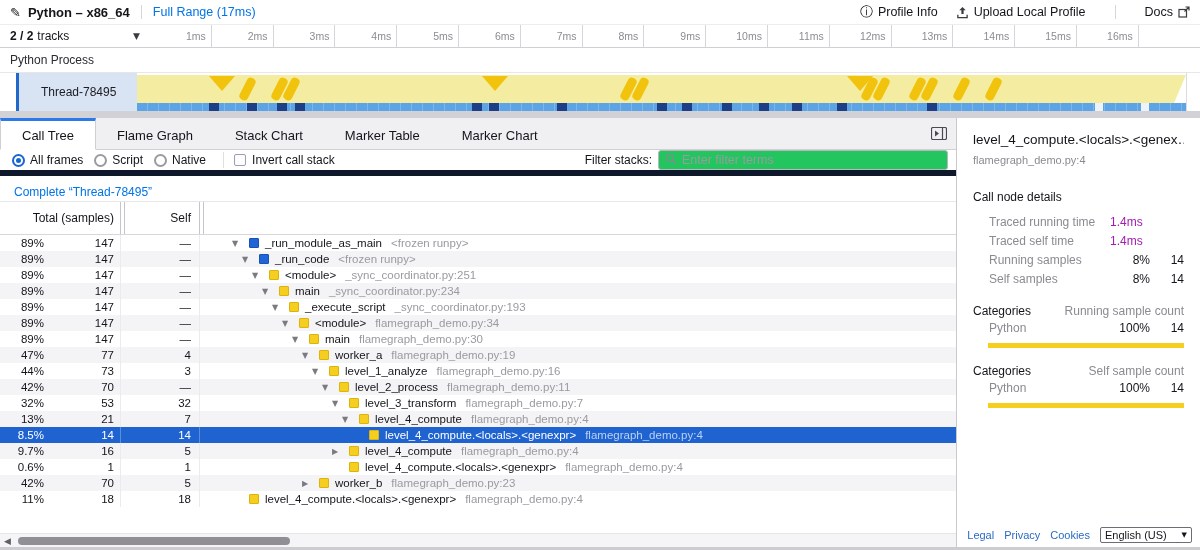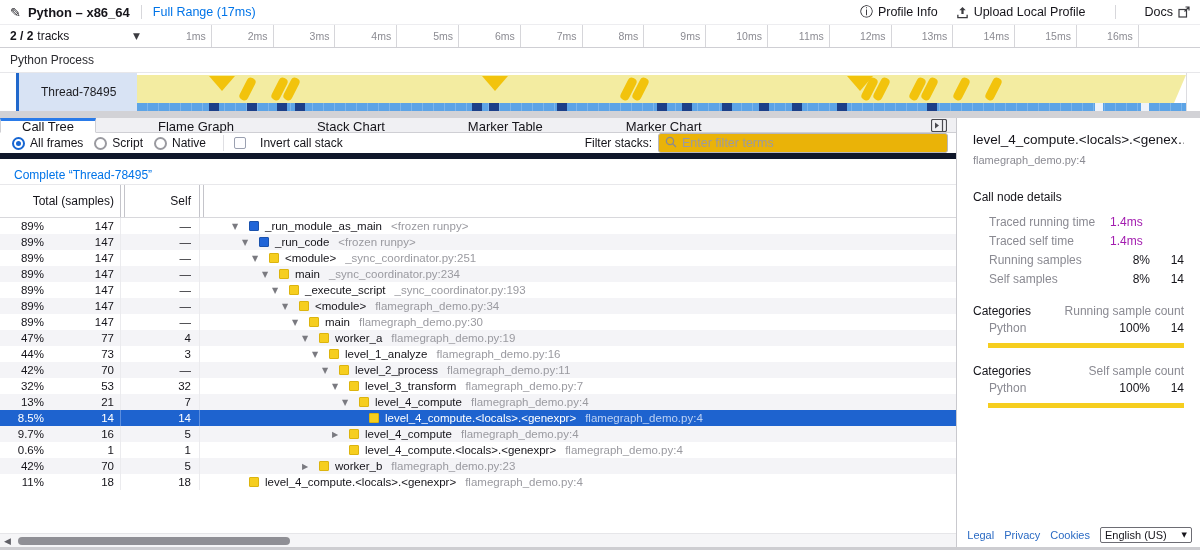--- a/index.html
+++ b/index.html
@@ -47,43 +47,43 @@
   .mk.tri { top:1px; width:26px; height:15px; clip-path:polygon(0 0,100% 0,50% 100%); }
   .mk.bar { top:2px; width:9px; height:24px; border-radius:4px; transform:rotate(27deg); }
   .seg { position:absolute; top:0; bottom:0; width:10px; }
 
   .gray-strip { height:7px; background:#d2d2d6; flex:none; }
 
   
   .main-split { flex:1; display:flex; min-height:0; }
   .pane { flex:1; min-width:0; display:flex; flex-direction:column; background:#fff; }
 
-  .tabbar { height:15px; flex:none; background:#f0f0f3; border-bottom:1px solid #cfcfd4;
-    display:flex; align-items:stretch;gap:41px; }
+  .tabbar { height:32px; flex:none; background:#f0f0f3; border-bottom:1px solid #cfcfd4;
+    display:flex; align-items:stretch; }
   .tab { display:flex; align-items:center; padding:0 21px; font-size:13px; cursor:pointer;
     border-top:3px solid transparent; color:#15141a; }
   .tab.active { background:#fff; border:1px solid #cfcfd4; border-top:3px solid #2a7be9;
     border-bottom:1px solid #fff; margin-bottom:-1px; }
   .panel-toggle { margin-left:auto; margin-right:9px; align-self:center; cursor:pointer; display:flex; }
 
   .controls { height:26px; flex:none; display:flex; align-items:center; padding:0 8px;
     background:#fff; border-bottom:6px solid #0f172a; font-size:12px; }
   .radio-opt { display:flex; align-items:center; margin:0 7px 0 4px; cursor:pointer; gap:5px; }
   .radio { width:13px; height:13px; border-radius:50%; border:2px solid #9a9aa0; background:#fff;
     position:relative; flex:none; }
   .radio.sel { border-color:#1766d2; }
   .radio.sel::after { content:""; position:absolute; left:2px; top:2px; width:5px; height:5px;
     border-radius:50%; background:#1766d2; }
   .vdiv { width:1px; height:16px; background:#dfdfe3; margin:0 10px; }
   .chk { width:12px; height:12px; border:1.5px solid #9aa0b0; border-radius:2px; background:#fdfdfe;
     margin-right:6px; flex:none; }
-  .chk-opt { display:flex; align-items:center; cursor:pointer;gap:8px; }
+  .chk-opt { display:flex; align-items:center; cursor:pointer; }
   .filter-group { margin-left:auto; display:flex; align-items:center; gap:6px; padding-right:0; }
   .filter-input { width:290px; height:20px; border:1px solid #b7b7bd; border-radius:3px;
-    display:flex; align-items:center; padding:0 6px; gap:5px; background:#eab308; }
+    display:flex; align-items:center; padding:0 6px; gap:5px; background:#22c55e; }
   .filter-input input { border:none; outline:none; flex:1; font-size:12.5px;
     font-family:"Liberation Sans",sans-serif; color:#15141a; background:transparent; }
   .filter-input input::placeholder { color:#9a9aa2; }
 
   .breadcrumb-row { height:25px; flex:none; display:flex; align-items:center; padding-left:14px; }
   .breadcrumb-row .link { font-size:12px;margin-top:7px; }
 
   
   .thead { height:34px; flex:none; display:flex; align-items:center; font-size:12px;
     border-top:1px solid #e8e8eb; border-bottom:1px solid #d8d8dc; color:#15141a; }

